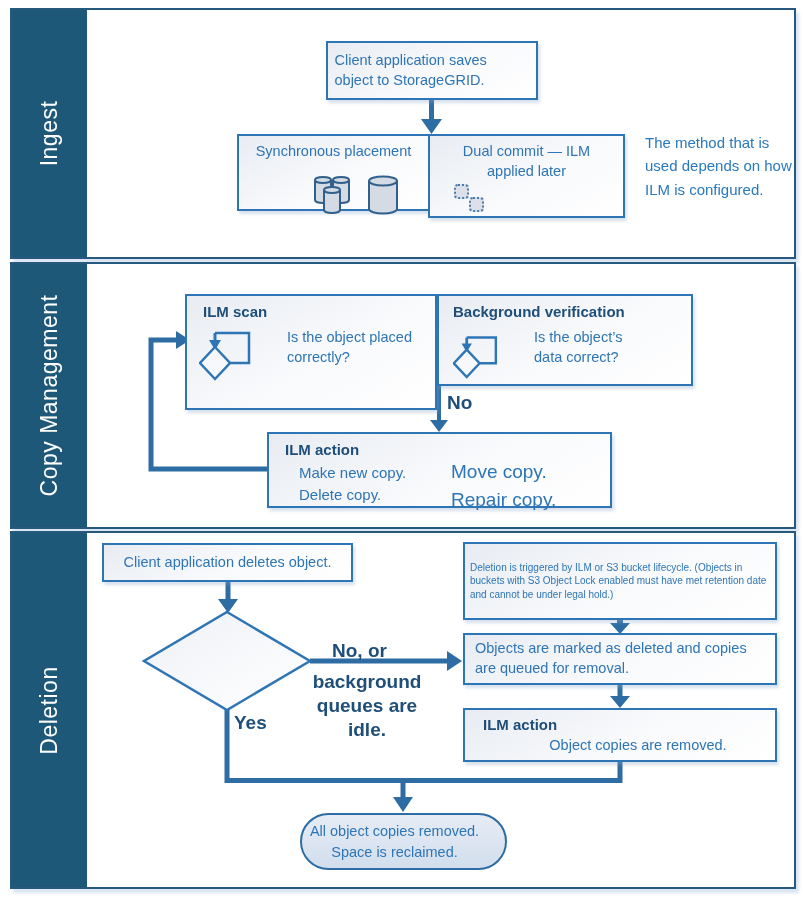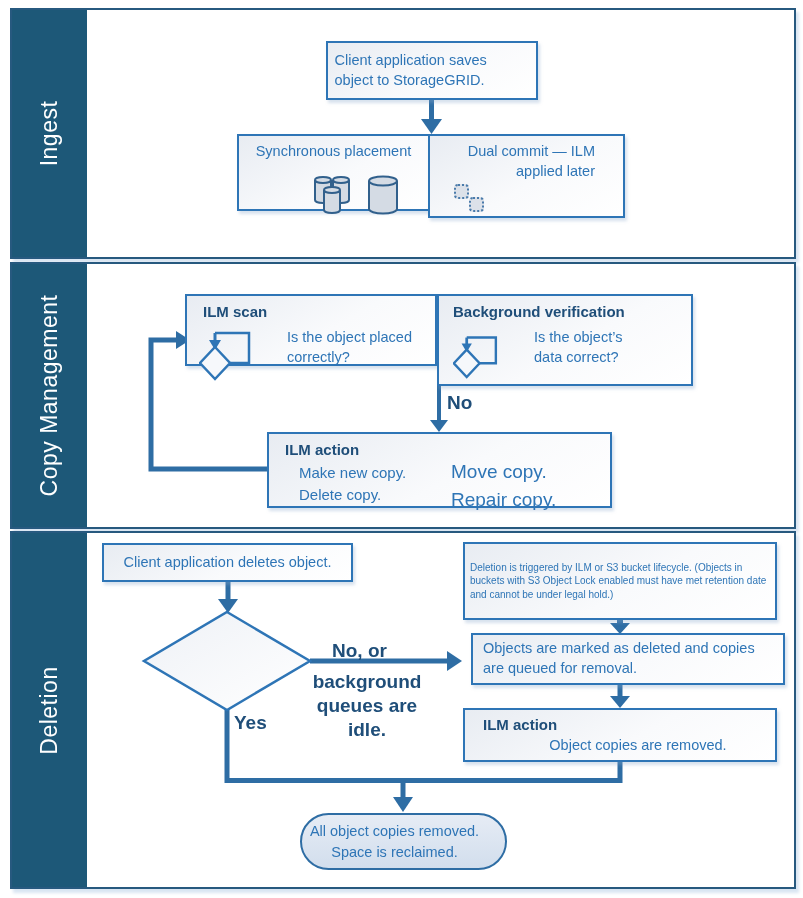--- a/index.html
+++ b/index.html
@@ -127,29 +127,30 @@
           <ellipse cx="30" cy="8" rx="8" ry="3"></ellipse>
         <path d="M13,18 V38 A8,3 0 0 0 29,38 V18"></path>
           <ellipse cx="21" cy="18" rx="8" ry="3"></ellipse>
         <path d="M58,9 V37 A14,4.5 0 0 0 86,37 V9"></path>
           <ellipse cx="72" cy="9" rx="14" ry="4.5"></ellipse>
       </g>
     </svg>
   </div>
 
   <div class="fbox" style="left:428px;top:134px;width:197px;height:84px;">
-    <div style="position:absolute;left:28px;right:28px;top:6px;text-align:right;">Dual commit — ILM applied later</div>
+    <div style="position:absolute;left:28px;right:28px;top:6px;text-align:center;">Dual commit — ILM applied later</div>
     <span>
       <span class="dotted-sq" style="left:24px;top:48px;"></span>
       <span class="dotted-sq" style="left:39px;top:61px;"></span>
     </span>
   </div>
 
-
-  <div class="fbox" style="left:185px;top:294px;width:252px;height:72px;padding-left:16px;">
+  <div class="note" style="left:645px;top:131px;width:152px;">The method that is used depends on how ILM is configured.</div>
+
+  <div class="fbox" style="left:185px;top:294px;width:252px;height:116px;padding-left:16px;">
     <div class="title" style="left:16px;top:6px;">ILM scan</div>
     <svg style="position:absolute;left:12px;top:24px;" width="56" height="62" viewBox="0 0 56 62">
       <path d="M16,13 H50 V43 H29" fill="none" stroke="#2e75b6" stroke-width="2.5"></path>
       <line x1="16" y1="13" x2="16" y2="21" stroke="#2e75b6" stroke-width="3"></line>
       <polygon points="10,20 22,20 16,30" fill="#2e75b6"></polygon>
       <polygon points="16,27 31,43 16,59 1,43" fill="#f6f8fb" stroke="#2e75b6" stroke-width="2.5"></polygon>
     </svg>
     <div class="bodytxt" style="left:100px;top:32px;width:132px;">Is the object placed correctly?</div>
   </div>
 
@@ -184,21 +185,21 @@
 
 
   <div class="boldlbl" style="left:332px;top:639px;">No, or</div>
   <div class="boldlbl" style="left:310px;top:670px;width:114px;text-align:center;">background queues are idle.</div>
   <div class="boldlbl" style="left:234px;top:711px;">Yes</div>
 
   <div class="fbox center-text" style="left:463px;top:542px;width:314px;height:78px;">
     <div style="width:300px;font-size:10px;line-height:1.35;">Deletion is triggered by ILM or S3 bucket lifecycle. (Objects in buckets with S3 Object Lock enabled must have met retention date and cannot be under legal hold.)</div>
   </div>
 
-  <div class="fbox center-text" style="left:463px;top:633px;width:314px;height:52px;margin-left:8px;">
+  <div class="fbox center-text" style="left:463px;top:633px;width:314px;height:52px;">
     <div style="width:290px;">Objects are marked as deleted and copies are queued for removal.</div>
   </div>
 
   <div class="fbox" style="left:463px;top:708px;width:314px;height:54px;">
     <div class="title" style="left:18px;top:5px;">ILM action</div>
     <div class="bodytxt" style="left:0;right:0;top:26px;text-align:center;padding-left:36px;">Object copies are removed.</div>
   </div>
 
   <div class="pill" style="left:300px;top:813px;width:207px;height:57px;">
     <div style="width:185px;">All object copies removed. Space is reclaimed.</div>

